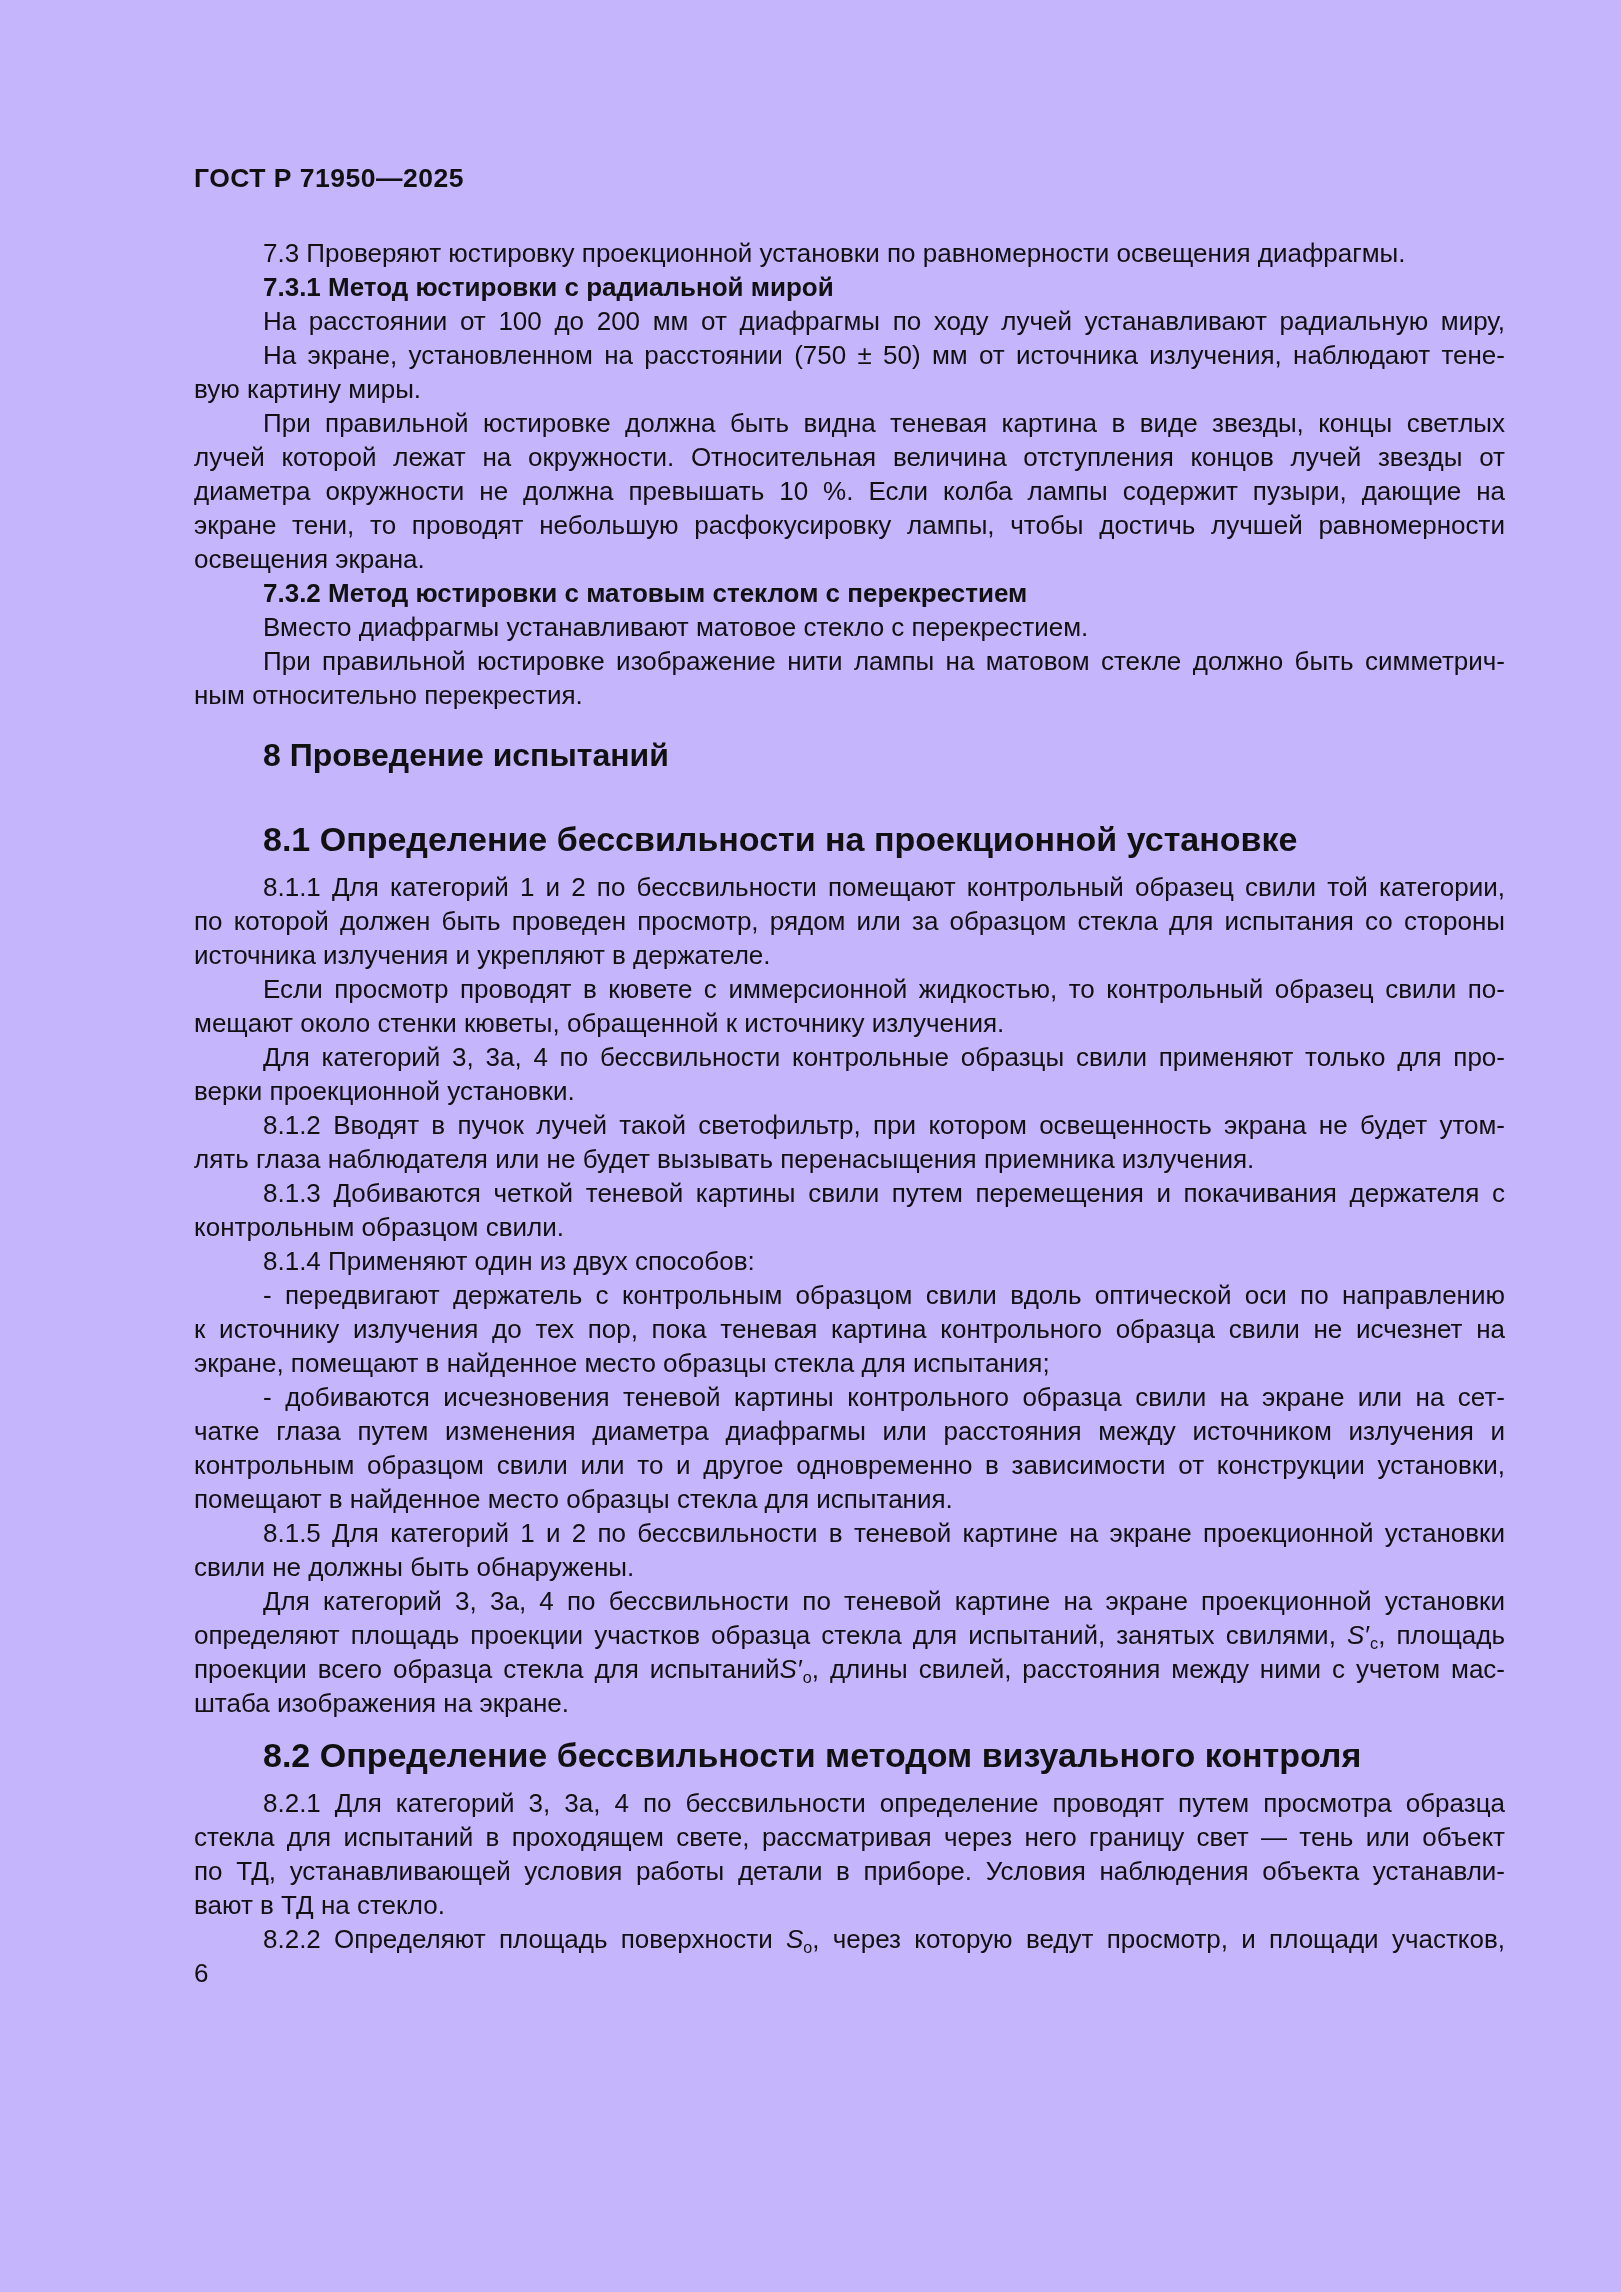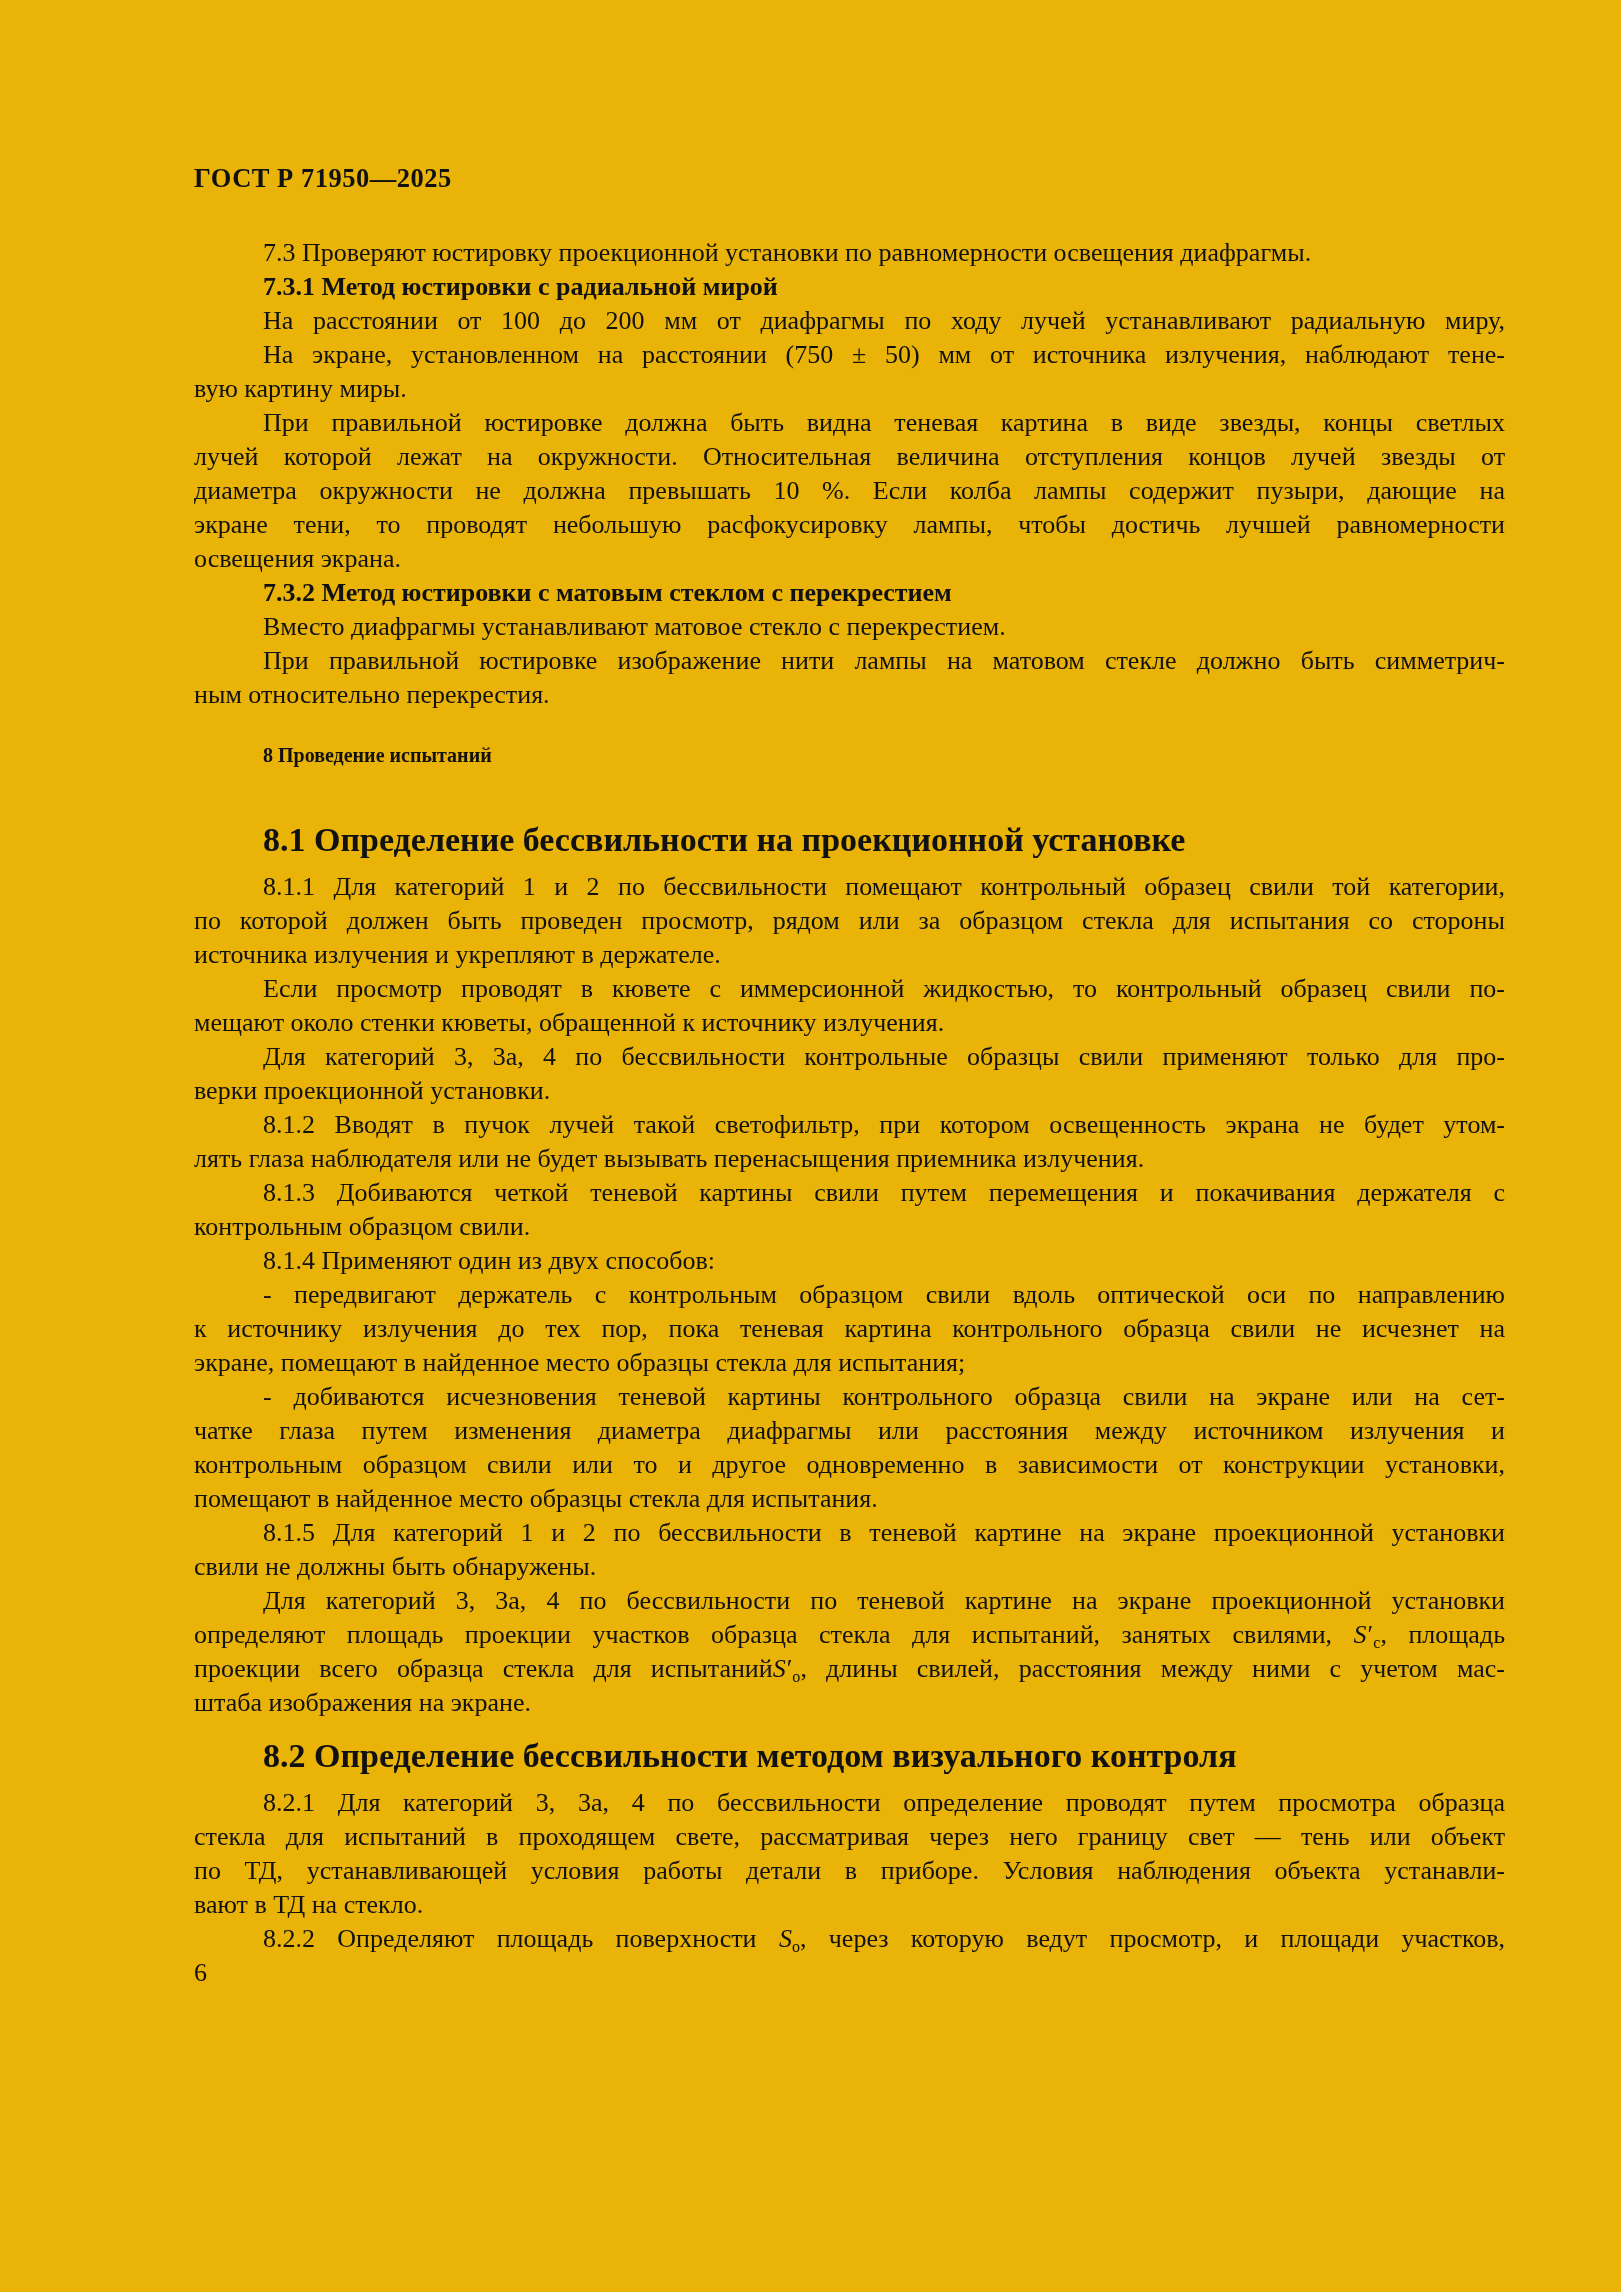--- a/index.html
+++ b/index.html
@@ -5,23 +5,23 @@
 <style>
   html, body {
     margin: 0;
     padding: 0;
     background: #ffffff;
   }
   .page {
     position: relative;
     width: 1621px;
     height: 2293px;
-    background: #eab308;
+    background: #c4b5fd;
     color: #111111;
-    font-family: Liberation Serif, serif;
+    font-family: Liberation Sans, sans-serif;
     overflow: hidden;
   }
   .doc {
     position: absolute;
     left: 194px;
     top: 0;
     width: 1311px;
   }
   .doc-header {
     margin-top: 160px;
@@ -44,21 +44,21 @@
   }
   .line.last { text-align-last: left; }
   .line.first { text-indent: 69px; }
 
   .p  { margin: 0; }
   .pb { margin: 0; font-weight: bold; }
   .pb .line { text-align-last: left; }
 
   .h1 {
     margin: 23.5px 0 47px 0;
-    font-size: 20px;
+    font-size: 32px;
     line-height: 39px;
     font-weight: bold;
   }
   .h2 {
     margin: 17.6px 0 13.7px 0;
     font-size: 34px;
     line-height: 35px;
     font-weight: bold;
   }
   .h1 .line, .h2 .line {

